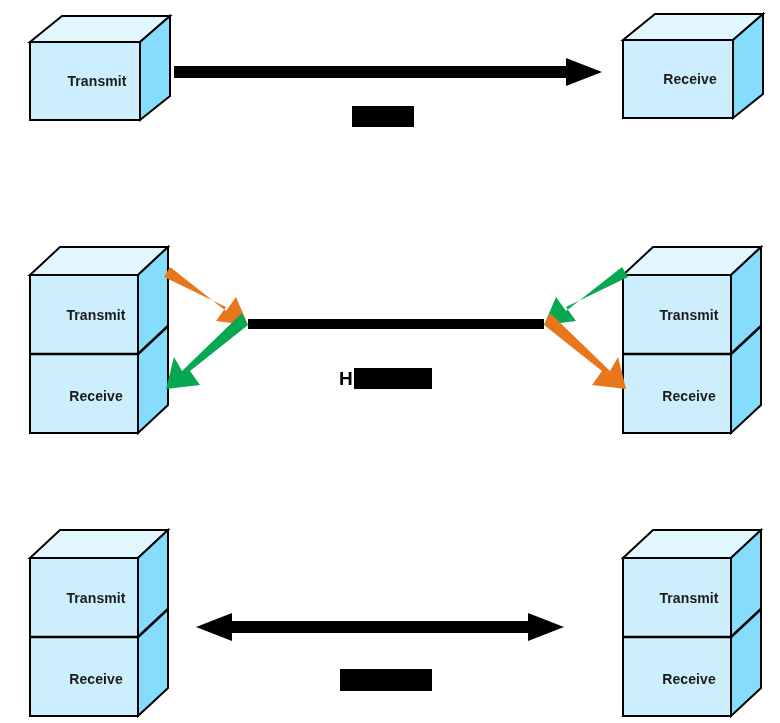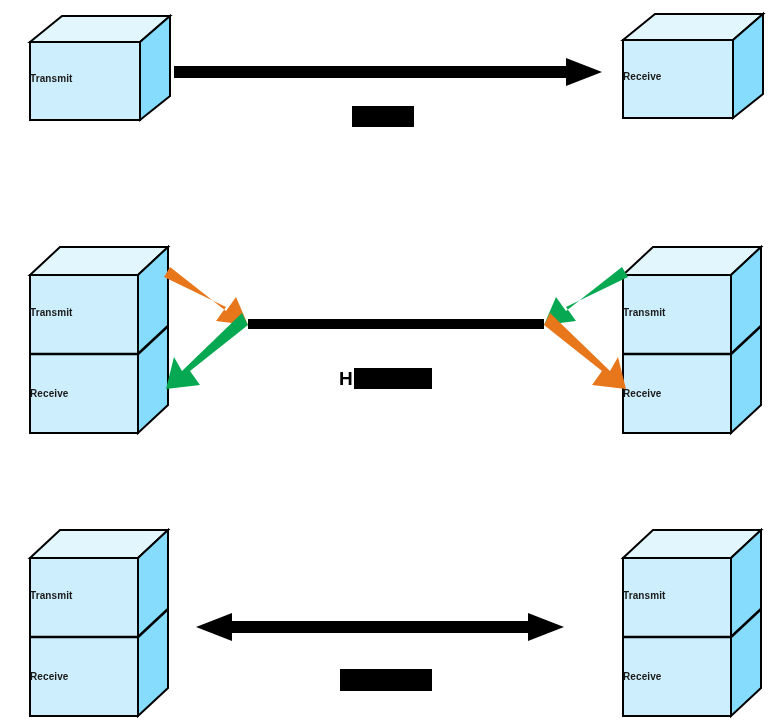--- a/index.html
+++ b/index.html
@@ -27,28 +27,29 @@
     overflow: visible;
   }
   .face-front { fill: #CDEEFC; stroke: #000000; stroke-width: 2; }
   .face-top   { fill: #E2F6FD; stroke: #000000; stroke-width: 2; }
   .face-side  { fill: #86DCFC; stroke: #000000; stroke-width: 2; }
   .divider    { stroke: #000000; stroke-width: 2.5; }
 
   .box-label {
     position: absolute;
     width: 100%;
-    text-align: left;
+    text-align: center;
     font-family: "Liberation Sans", sans-serif;
-    font-size: 10px;
+    font-size: 14px;
     font-weight: 600;
     color: #1a1a1a;
     letter-spacing: 0.1px;
     white-space: nowrap;
     pointer-events: none;
+    margin-left: 12px;
   }
 
   
   .connector {
     position: absolute;
   }
   .connector svg { display: block; overflow: visible; }
   .ink-black { fill: #000000; }
   .ink-orange { fill: #E8761B; }
   .ink-green { fill: #06A851; }

